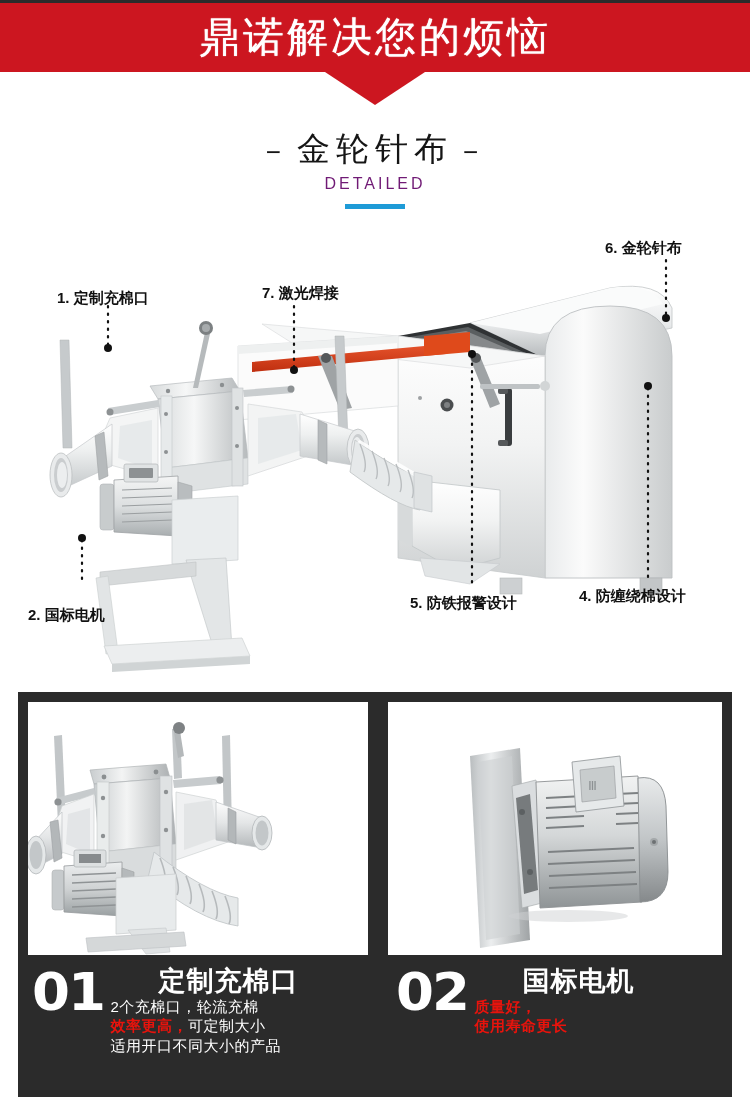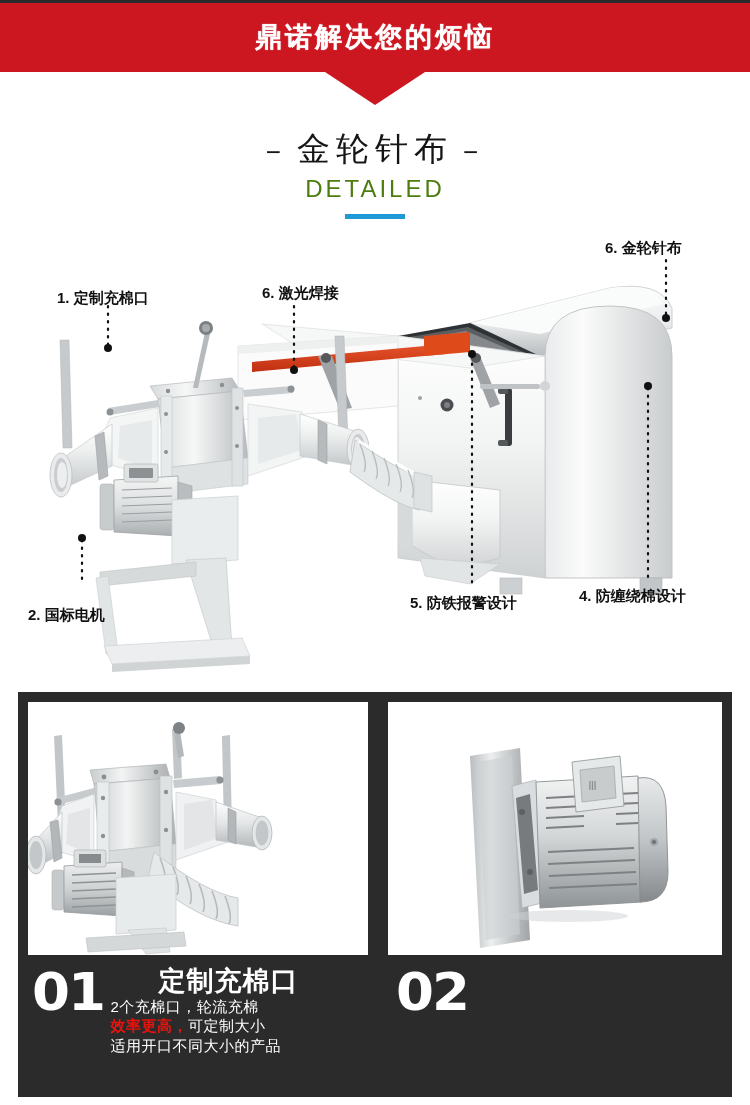--- a/index.html
+++ b/index.html
@@ -15,22 +15,22 @@
   
   .banner{
     position:absolute;left:0;top:0;width:750px;height:72px;
     background:#cc1620;
     border-top:3px solid #2b2b2b;
     box-sizing:border-box;
     display:flex;align-items:center;justify-content:center;
   }
   .banner-title{
     color:#ffffff;
-    font-size:27px;
-    font-weight:bold;
+    font-size:41px;
+    font-weight:normal;
     letter-spacing:3px;
     line-height:1;
     white-space:nowrap;
     text-shadow:0 0 1px #ffffff;
   }
   .banner-arrow{
     position:absolute;left:325px;top:72px;
     width:0;height:0;
     border-left:50px solid transparent;
     border-right:50px solid transparent;
@@ -46,21 +46,21 @@
     font-weight:400;white-space:nowrap;
     font-family:"Liberation Serif","DejaVu Serif",serif;
   }
   .sec-dash{
     display:inline-block;vertical-align:middle;
     font-family:"Liberation Sans","DejaVu Sans",sans-serif;
     font-size:26px;color:#151515;padding:0 10px;
   }
   .sec-sub{
     margin-top:8px;
-    font-size:24px;color:#4d7c0f;letter-spacing:3px;
+    font-size:16px;color:#701a75;letter-spacing:3px;
   }
   .sec-rule{
     margin:11px auto 0 auto;
     width:60px;height:5px;background:#1e9bd7;
   }
 
   
   .illus{
     position:absolute;left:0;top:228px;width:750px;height:460px;
     background:#ffffff;
@@ -331,21 +331,21 @@
         <circle cx="666" cy="90" r="4"></circle>
         <circle cx="82" cy="310" r="4"></circle>
         <circle cx="472" cy="126" r="4"></circle>
         <circle cx="648" cy="158" r="4"></circle>
       </g>
     </svg>
 
   </div>
 
   <div class="callout co1">1. 定制充棉口</div>
-  <div class="callout co6">6. 激光焊接</div>
+  <div class="callout co6">7. 激光焊接</div>
   <div class="callout co3">6. 金轮针布</div>
   <div class="callout co2">2. 国标电机</div>
   <div class="callout co5">5. 防铁报警设计</div>
   <div class="callout co4">4. 防缠绕棉设计</div>
 
   <div class="dark-panel">
 
     <div class="photos">
 
       <div class="photo photo-left">
@@ -513,18 +513,23 @@
             <span class="hl">效率更高，</span><span>可定制大小</span>
           </div>
           <div class="card-line">
             <span>适用开口不同大小的产品</span>
           </div>
         </div>
       </div>
 
       <div class="card card-02">
         <div class="card-num">02</div>
+        <div class="card-body">
+          <div class="card-head">国标电机</div>
+          <div class="card-line all-red">质量好，</div>
+          <div class="card-line all-red">使用寿命更长</div>
+        </div>
       </div>
 
     </div>
   </div>
 
 </div>
 
 </body></html>

